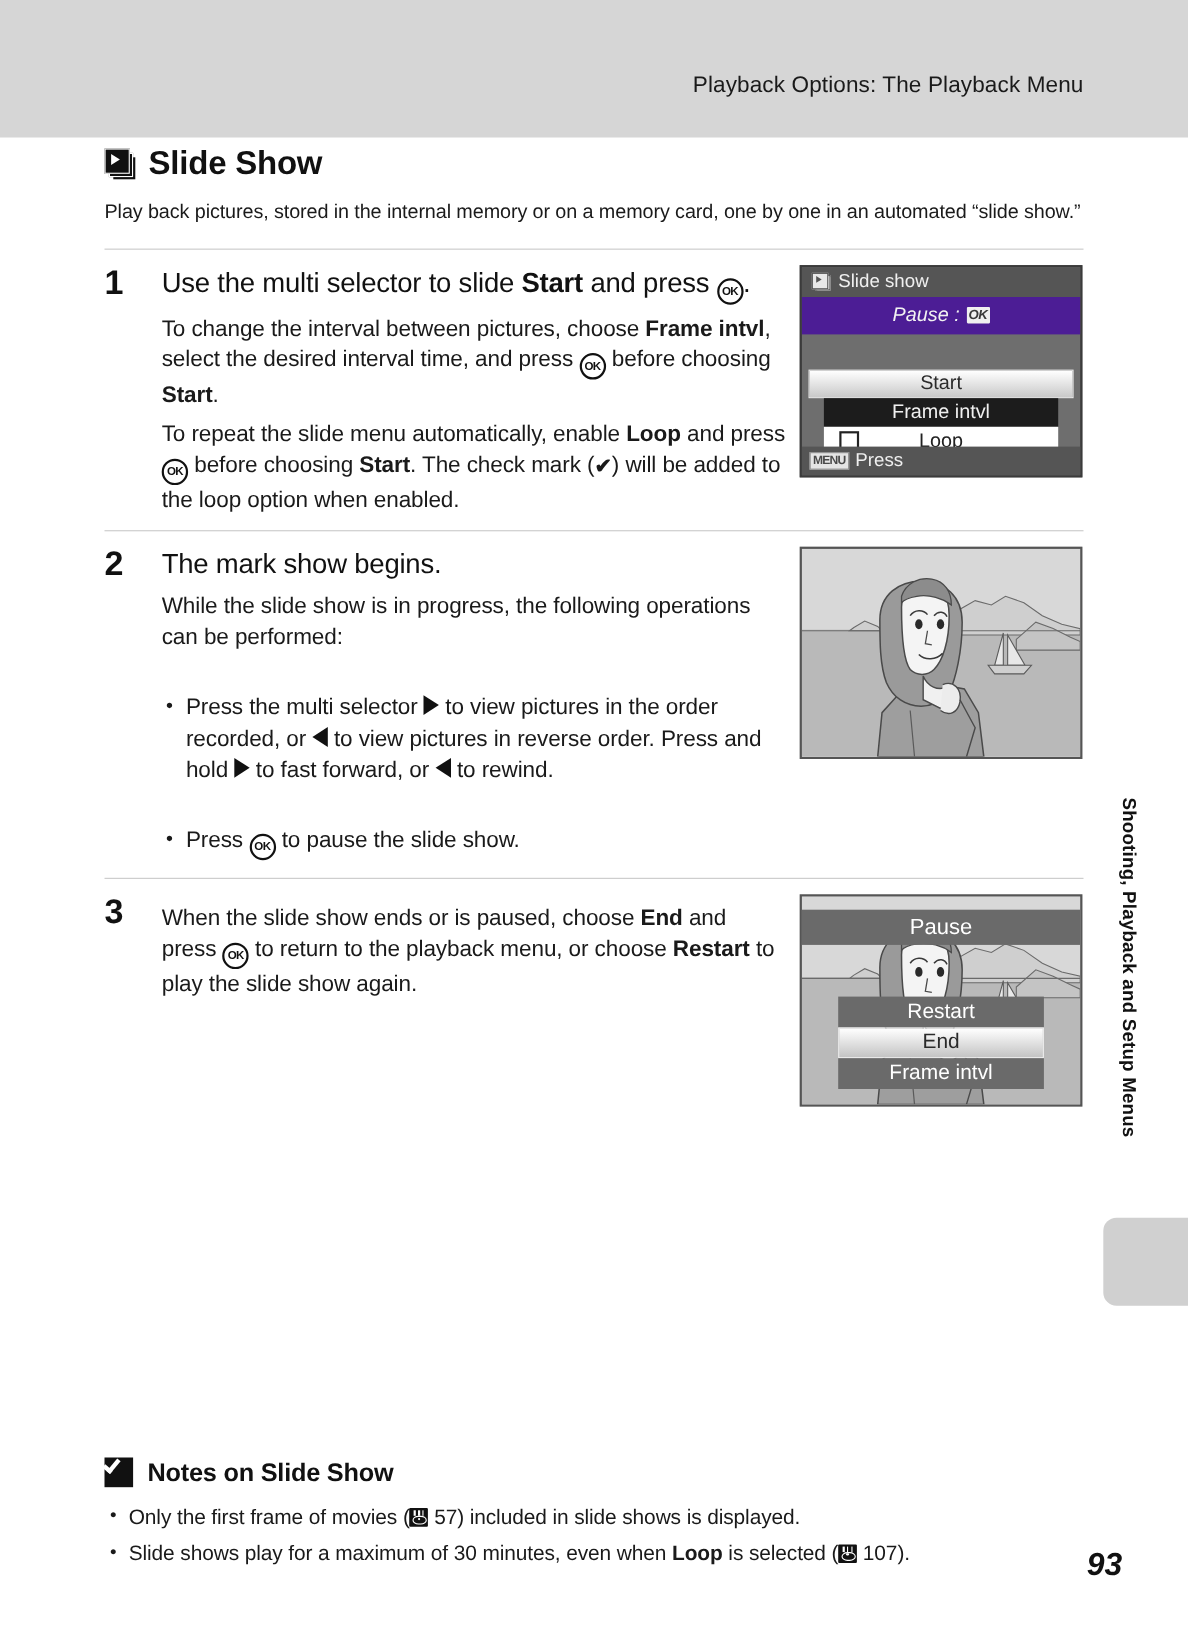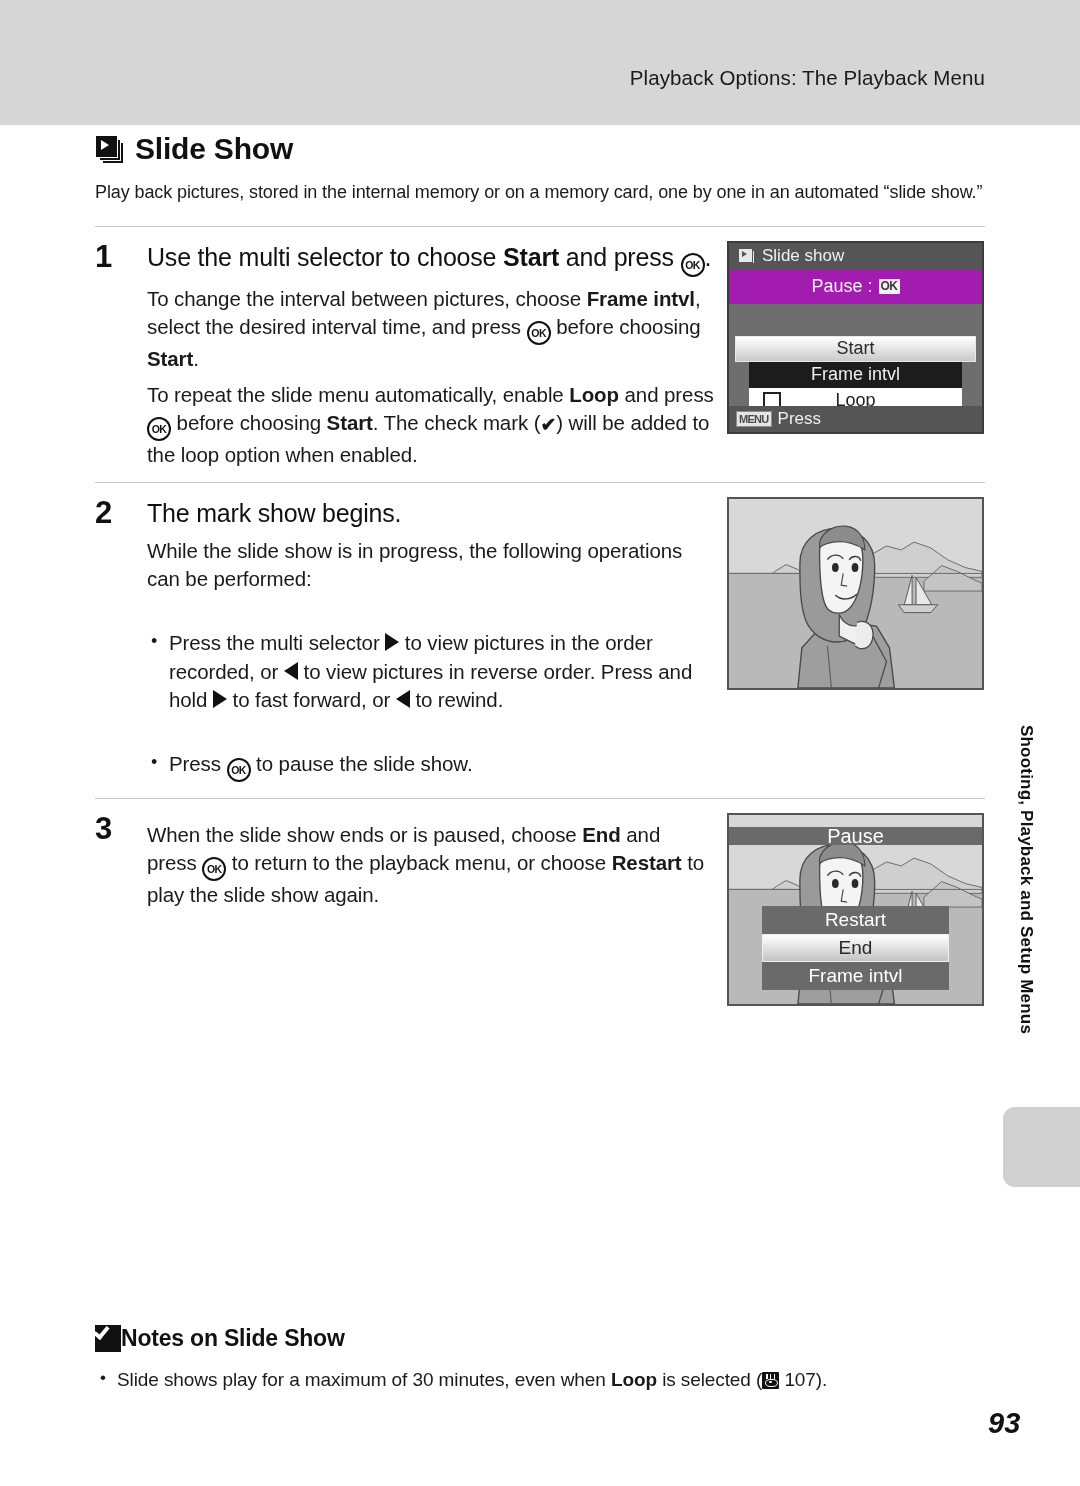--- a/index.html
+++ b/index.html
@@ -201,23 +201,23 @@
   .mini-ss-ico .mt{
     position:absolute;left:3.6px;top:3px;width:0;height:0;
     border-left:5px solid #555;
     border-top:3.4px solid transparent;
     border-bottom:3.4px solid transparent;
   }
   .lcd-title-text{font-size:17px;color:#f0f0f0;}
 
   .lcd-pause{
     position:absolute;left:0;top:27px;right:0;height:34px;
-    background:#a21caf;
+    background:#4c1d95;
     display:flex;align-items:center;justify-content:center;gap:6px;
-    color:#f2f2f2;font-size:18px;
+    color:#f2f2f2;font-size:18px;font-style:italic;
   }
   .badge{
     display:inline-block;background:#f0f0f0;color:#3a3a3a;
     font-size:12px;font-weight:bold;line-height:15px;
     padding:0 2px;border-radius:1px;letter-spacing:-.5px;
     font-family:"Liberation Sans",sans-serif;
   }
 
   .lcd-rows{position:absolute;left:6px;right:6px;top:93px;}
   .lcd-row{
@@ -258,39 +258,39 @@
   .photo-frame svg{display:block;width:100%;height:100%;}
 
   
   .lcd-pause-screen{
     width:257px;height:193px;border:2px solid #555;
     position:relative;overflow:hidden;background:#d9d9d9;
     box-sizing:border-box;
   }
   .lcd-pause-screen svg{position:absolute;left:0;top:0;width:100%;height:100%;}
   .pause-bar{
-    position:absolute;left:0;top:12px;right:0;height:18px;
+    position:absolute;left:0;top:12px;right:0;height:32px;
     background:#6a6a6a;color:#fff;font-size:20px;
     display:flex;align-items:center;justify-content:center;
   }
   .pause-menu{
     position:absolute;left:33px;right:33px;bottom:14px;
   }
   .pm-row{
     height:28px;display:flex;align-items:center;justify-content:center;
     font-size:19px;box-sizing:border-box;
   }
   .pm-dark{background:#6a6a6a;color:#ffffff;}
   .pm-sel{background:linear-gradient(#ffffff,#c4c4c4);color:#2a2a2a;border:1px solid #efefef;}
 
   
   .notes{
     position:absolute;left:95px;top:1325px;width:890px;
   }
-  .notes-head{display:flex;align-items:center;margin-bottom:14px;}
+  .notes-head{display:flex;align-items:center;gap:13px;margin-bottom:14px;}
   .ico-caution{
     width:26px;height:27px;background:#111;position:relative;flex:0 0 26px;
   }
   .ico-caution:after{
     content:"";position:absolute;left:5px;top:6px;width:11px;height:5px;
     border-left:4px solid #fff;border-bottom:4px solid #fff;
     transform:rotate(-50deg);
     transform-origin:left bottom;
   }
   .notes-head-text{font-size:23px;font-weight:bold;color:#111;letter-spacing:-.2px;}
@@ -326,21 +326,21 @@
   </div>
 
   <p class="intro">Play back pictures, stored in the internal memory or on a memory card, one by one in an automated “slide show.”</p>
 
   <hr class="rule">
 
   <div class="step">
     <div class="step-left">
       <div class="step-num">1</div>
       <div class="step-body">
-        <div class="step-title"><span>Use the multi selector to choose </span><b>Start</b><span> and press </span><span class="ok-glyph">OK</span><span>.</span></div>
+        <div class="step-title"><span>Use the multi selector to slide </span><b>Start</b><span> and press </span><span class="ok-glyph">OK</span><span>.</span></div>
 
         <p class="step-para"><span>To change the interval between pictures, choose </span><b>Frame intvl</b><span>, select the desired interval time, and press </span><span class="ok-glyph">OK</span><span> before choosing </span><b>Start</b><span>.</span></p>
 
         <p class="step-para"><span>To repeat the slide menu automatically, enable </span><b>Loop</b><span> and press </span><span class="ok-glyph">OK</span><span> before choosing </span><b>Start</b><span>. The check mark (</span><span class="check-glyph">✔</span><span>) will be added to the loop option when enabled.</span></p>
       </div>
     </div>
 
     <div class="step-right">
 
       <div class="lcd">
@@ -490,19 +490,24 @@
   </div>
 
 </div>
 
 <div class="notes">
   <div class="notes-head">
     <span class="ico-caution"></span>
     <span class="notes-head-text">Notes on Slide Show</span>
   </div>
   <ul class="notes-list">
+    <li><span>Only the first frame of movies (</span><span class="ref-glyph"><span class="ref-rays">
+            <i></i>
+            <i></i>
+            <i></i>
+          </span></span> <span>57</span><span>) included in slide shows is displayed.</span></li>
     <li><span>Slide shows play for a maximum of 30 minutes, even when </span><b>Loop</b><span> is selected (</span><span class="ref-glyph"><span class="ref-rays">
             <i></i>
             <i></i>
             <i></i>
           </span></span> <span>107</span><span>).</span></li>
   </ul>
 </div>
 
 </body></html>

